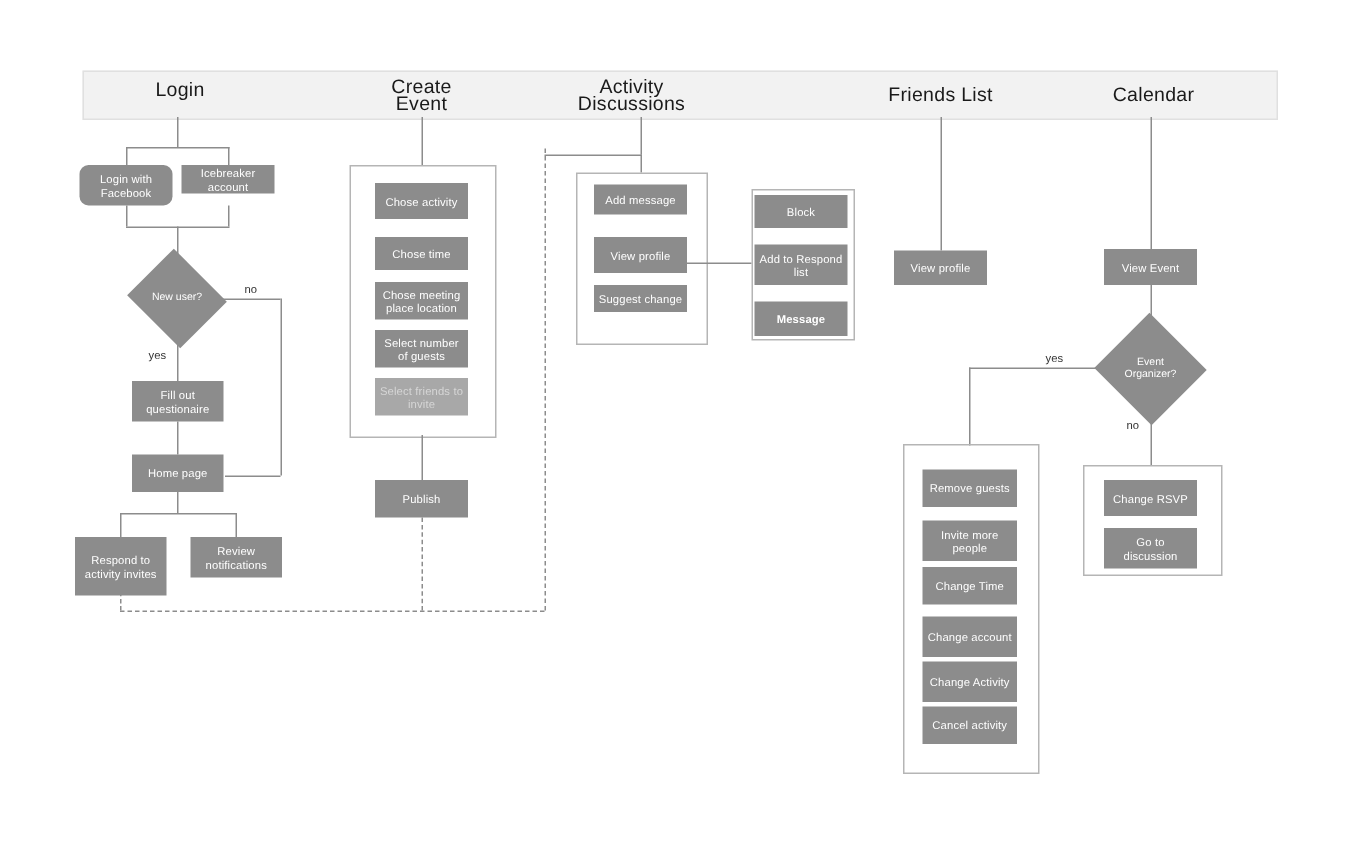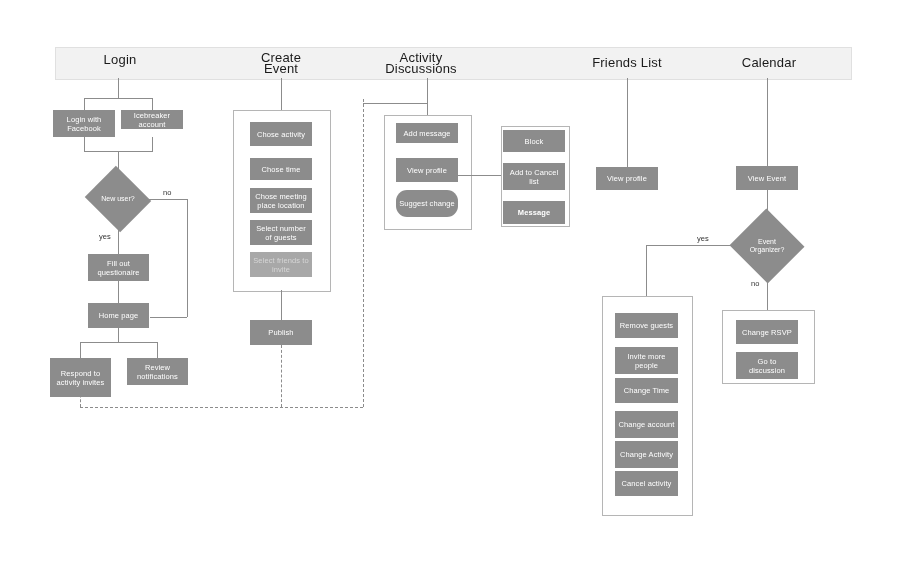--- a/index.html
+++ b/index.html
@@ -117,21 +117,21 @@
 
   <div class="col-title" style="left:587px; top:57px; width:80px;"><span>Friends List</span></div>
 
   <div class="col-title" style="left:729px; top:57px; width:80px;"><span>Calendar</span></div>
 
   <div class="line v" style="left:118px; top:78px; height:20px;"></div>
   <div class="line h" style="left:84px; top:98px; width:69px;"></div>
   <div class="line v" style="left:84px; top:98px; height:12px;"></div>
   <div class="line v" style="left:152px; top:98px; height:12px;"></div>
 
-  <div class="node" style="left:53px; top:110px; width:62px; height:27px;">Login with Facebook</div>
+  <div class="node" style="left:53px; top:110px; width:62px; height:27px;border-radius:6px;">Login with Facebook</div>
   <div class="node" style="left:121px; top:110px; width:62px; height:19px;">Icebreaker account</div>
 
   <div class="line v" style="left:84px; top:137px; height:14px;"></div>
   <div class="line v" style="left:152px; top:137px; height:14px;"></div>
   <div class="line h" style="left:84px; top:151px; width:69px;"></div>
   <div class="line v" style="left:118px; top:151px; height:26px;"></div>
 
   <div class="diamond" style="left:93px; top:177px; width:50px; height:44px;">
     <div class="dshape"></div>
     <div class="dlabel">New user?</div>
@@ -179,28 +179,28 @@
   <div class="node" style="left:250px; top:320px; width:62px; height:25px;">Publish</div>
 
   <div class="line v" style="left:427px; top:78px; height:25px;"></div>
   <div class="line h" style="left:363px; top:103px; width:65px;"></div>
   <div class="line v" style="left:427px; top:103px; height:12px;"></div>
 
   <div class="group-box" style="left:384px; top:115px; width:86px; height:113px;"></div>
 
   <div class="node" style="left:396px; top:123px; width:62px; height:20px;">Add message</div>
   <div class="node" style="left:396px; top:158px; width:62px; height:24px;">View profile</div>
-  <div class="node" style="left:396px; top:190px; width:62px; height:27px;border-radius:11px;">Suggest change</div>
+  <div class="node" style="left:396px; top:190px; width:62px; height:18px;">Suggest change</div>
 
   <div class="line h" style="left:458px; top:175px; width:43px;"></div>
 
   <div class="group-box" style="left:501px; top:126px; width:67px; height:99px;"></div>
 
   <div class="node" style="left:503px; top:130px; width:62px; height:22px;">Block</div>
-  <div class="node" style="left:503px; top:163px; width:62px; height:27px;">Add to Cancel list</div>
+  <div class="node" style="left:503px; top:163px; width:62px; height:27px;">Add to Respond list</div>
   <div class="node" style="left:503px; top:201px; width:62px; height:23px;font-weight:bold;">Message</div>
 
   <div class="line v" style="left:627px; top:78px; height:89px;"></div>
 
   <div class="node" style="left:596px; top:167px; width:62px; height:23px;">View profile</div>
 
   <div class="line v" style="left:767px; top:78px; height:88px;"></div>
 
   <div class="node" style="left:736px; top:166px; width:62px; height:24px;">View Event</div>
 

